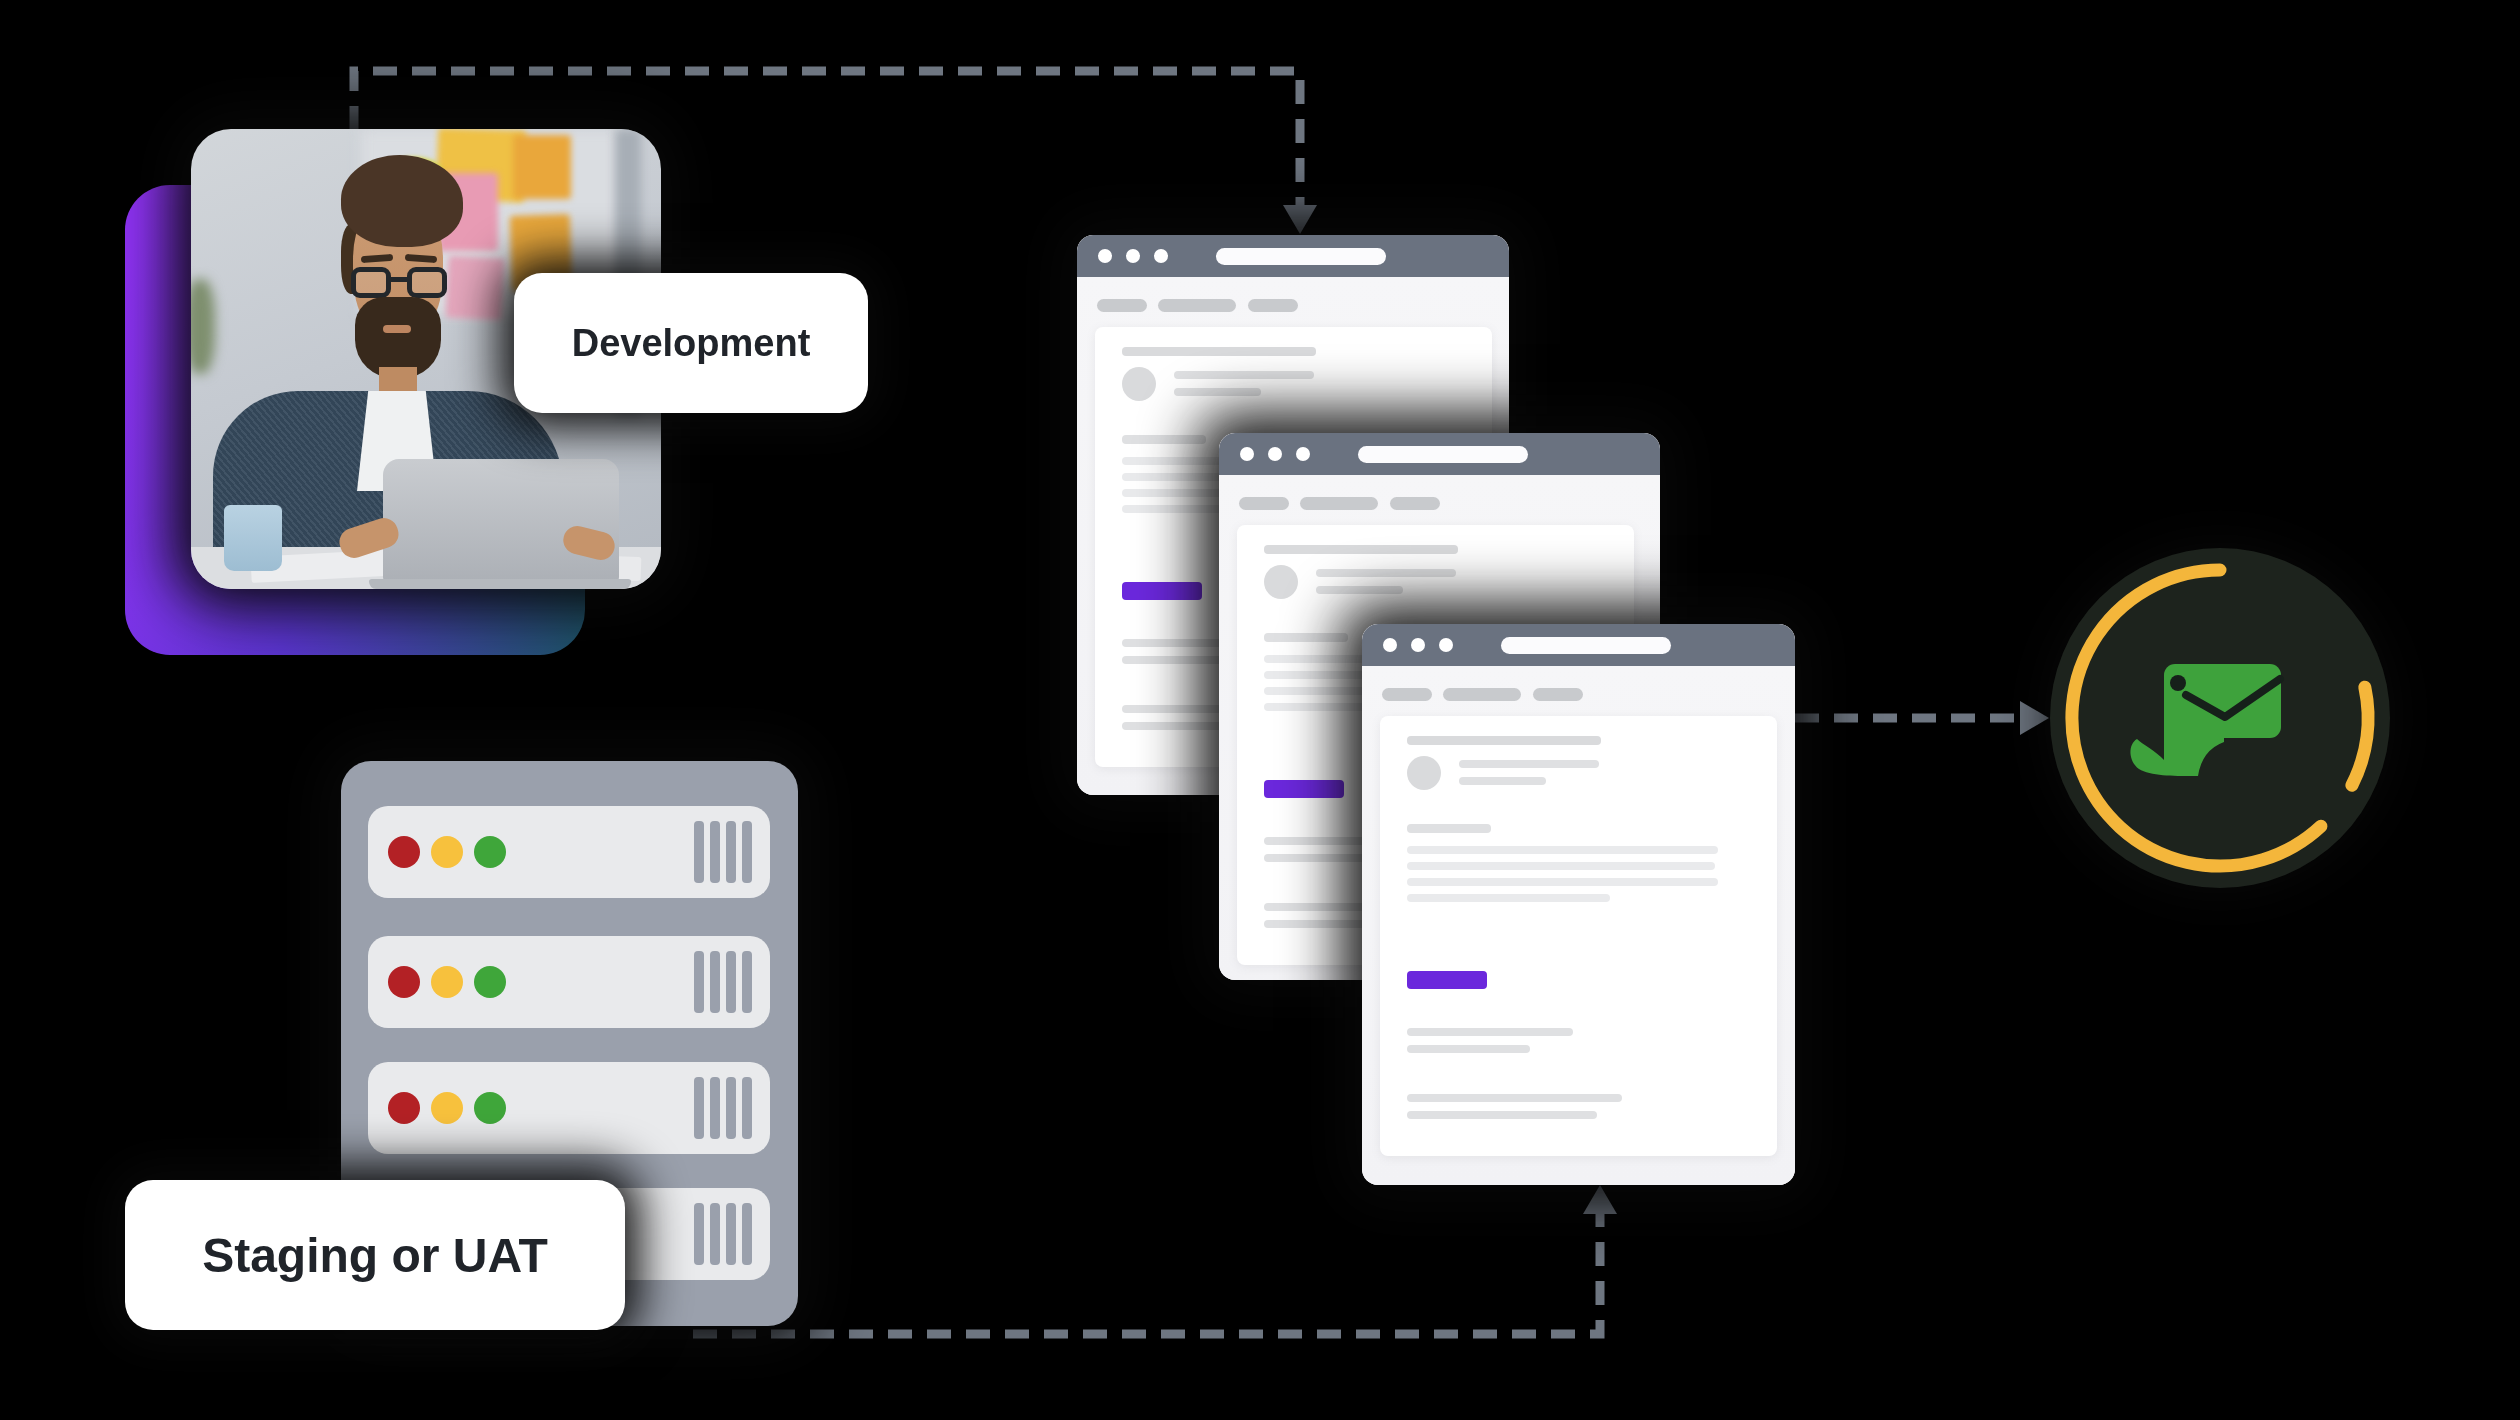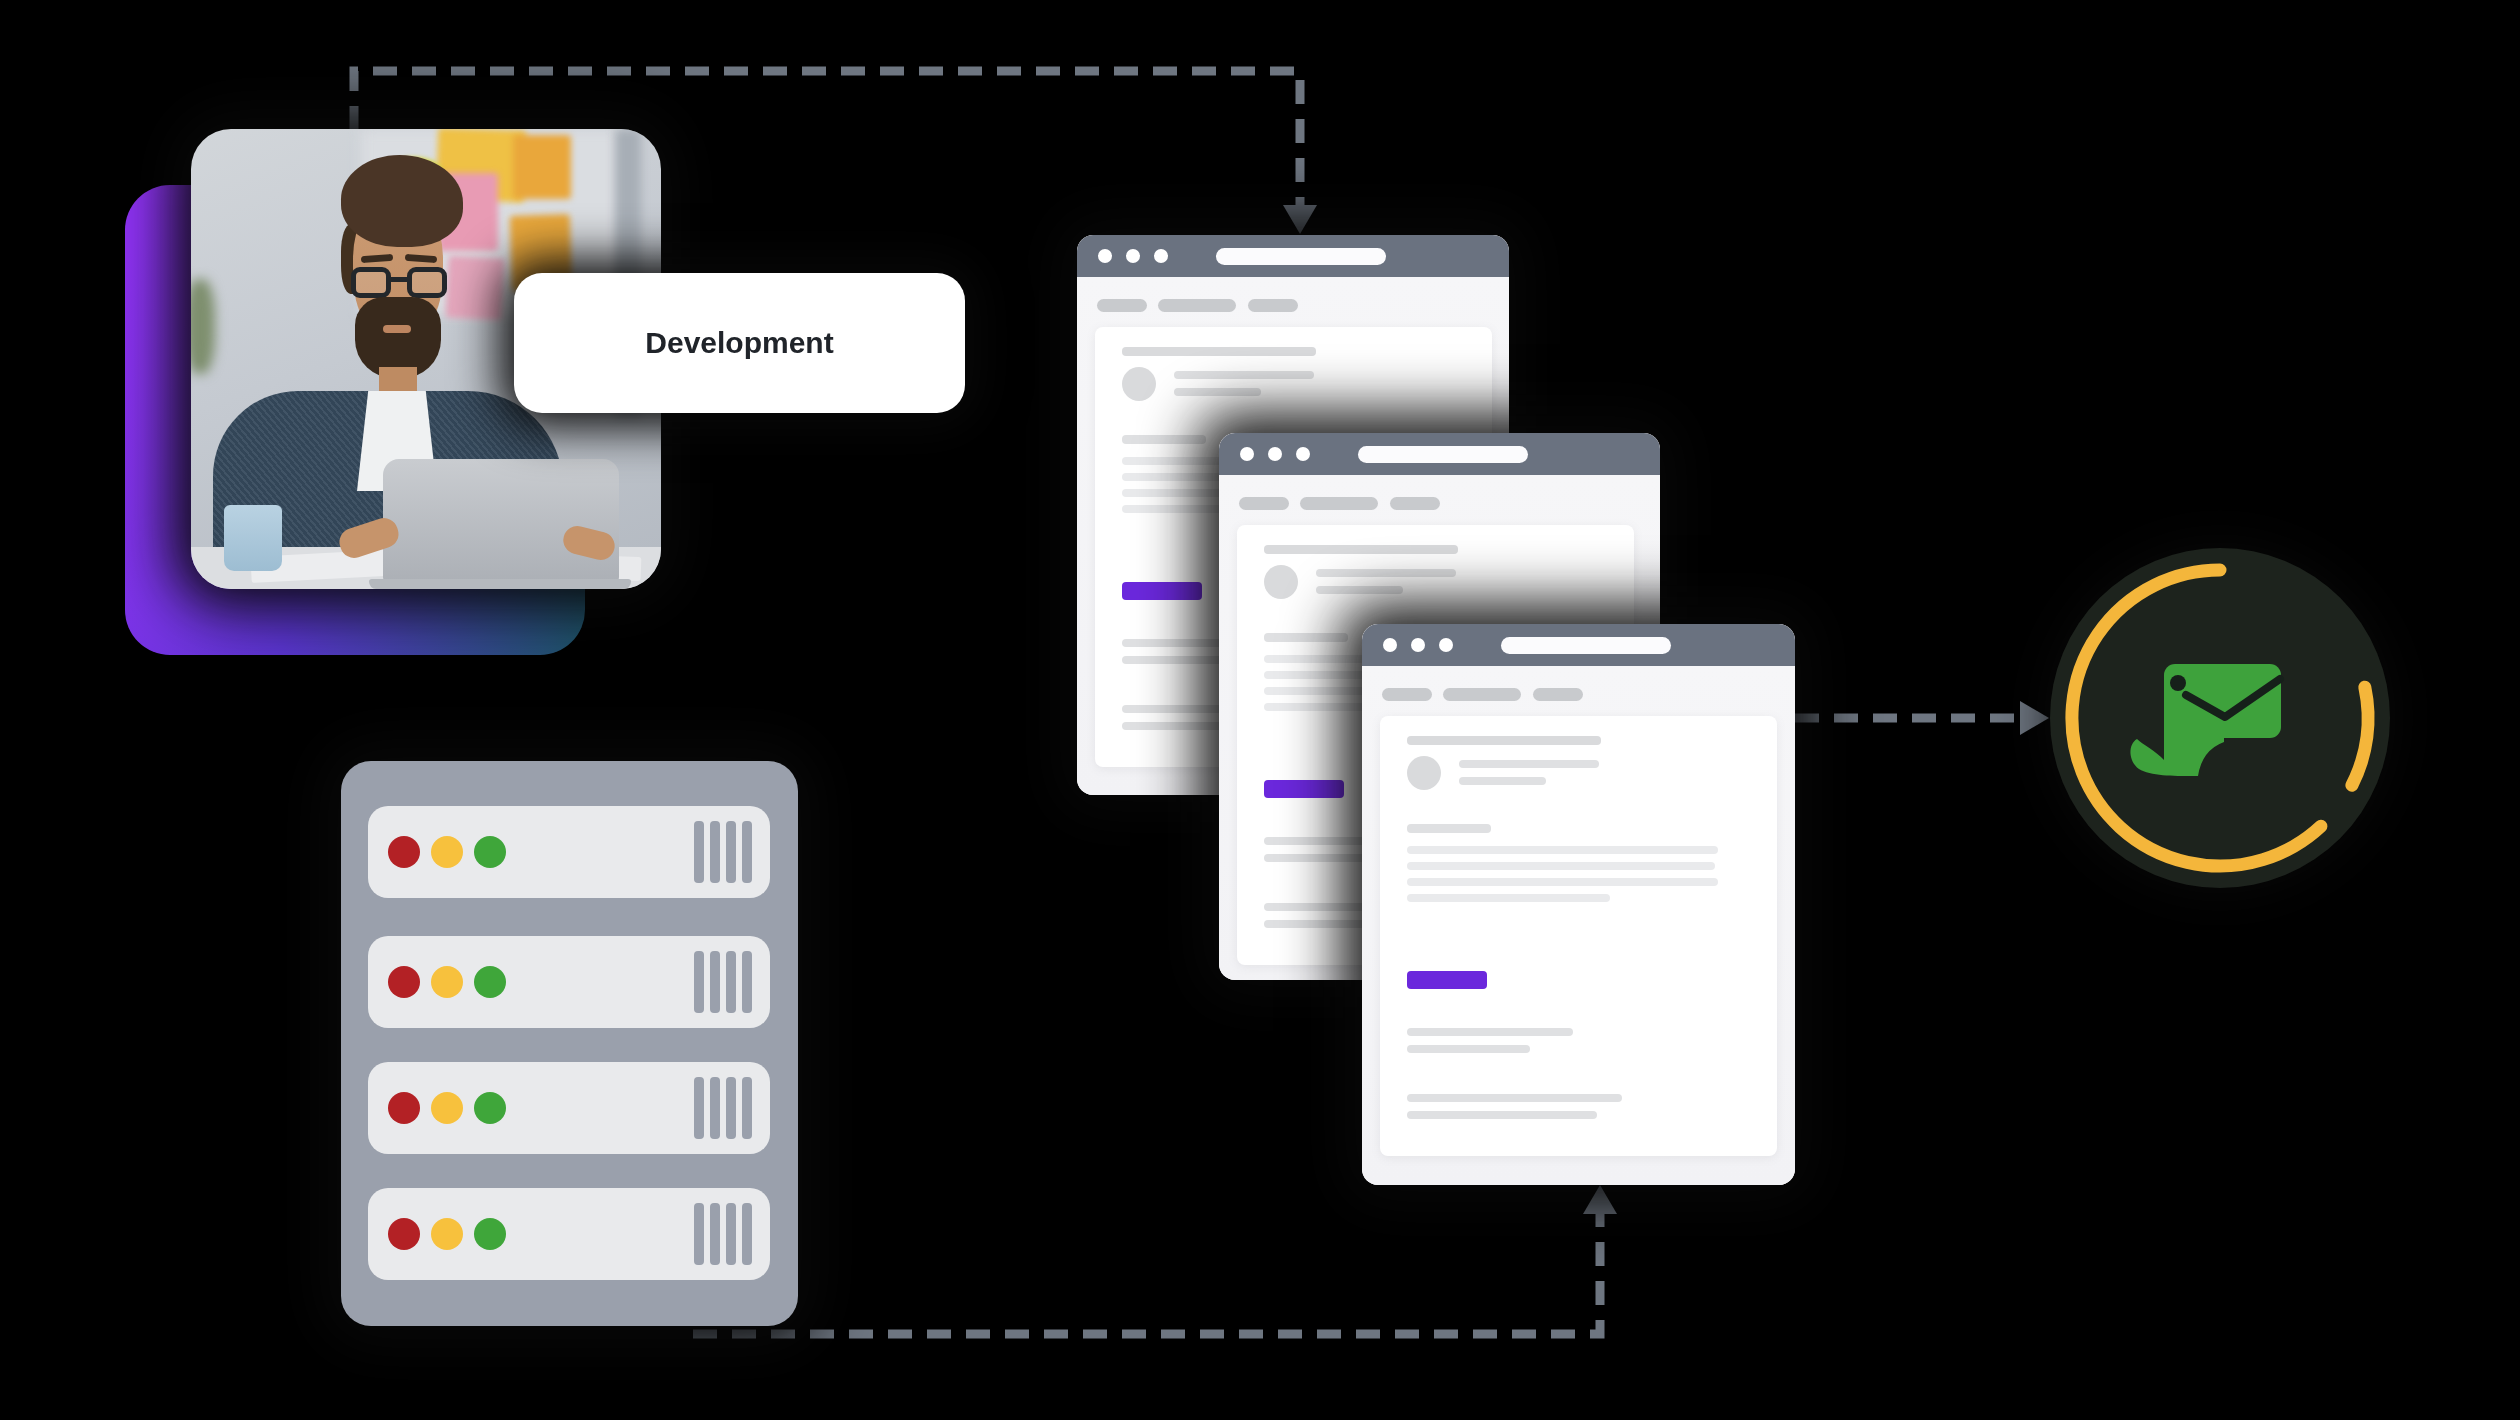--- a/index.html
+++ b/index.html
@@ -62,21 +62,21 @@
     background:linear-gradient(180deg,#C9CCD0 0%,#ACB0B6 100%)}
   .ph-laptop-base{left:178px;top:450px;width:262px;height:10px;background:#B5B9BE;border-radius:4px 4px 10px 10px}
   .ph-hand{background:#C6946B;border-radius:14px}
   .h1{left:148px;top:394px;width:60px;height:30px;transform:rotate(-18deg)}
   .h2{left:372px;top:400px;width:52px;height:28px;transform:rotate(14deg)}
   .ph-mug{left:33px;top:376px;width:58px;height:66px;background:linear-gradient(180deg,#B9D2E2,#9DBDD2);border-radius:6px 6px 10px 10px}
 
   
   .tag{position:absolute;background:var(--label_bg);border-radius:28px;display:flex;align-items:center;justify-content:center;
     color:var(--label_text);font-weight:700;z-index:40;box-shadow:0 0 45px 16px rgba(8,8,8,.95)}
-  .tag-dev{left:514px;top:273px;width:451px;height:140px;font-size:30px}
+  .tag-dev{left:514px;top:273px;width:354px;height:140px;font-size:38px}
   .tag-staging{left:125px;top:1180px;width:500px;height:150px;font-size:48px}
 
   
   .server{position:absolute;left:341px;top:761px;width:457px;height:565px;border-radius:30px;background:var(--server_body);
     z-index:12;box-shadow:0 0 55px 22px rgba(8,8,8,.95)}
   .srow{position:absolute;left:27px;width:402px;height:92px;border-radius:20px;background:var(--server_row)}
   .srow.r1{top:45px}.srow.r2{top:175px}.srow.r3{top:301px}.srow.r4{top:427px}
   .led{position:absolute;top:30px;width:32px;height:32px;border-radius:50%}
   .led-red{left:20px;background:var(--led_red)}
   .led-yellow{left:63px;background:var(--led_yellow)}
@@ -205,20 +205,23 @@
     <div class="srow r4">
   <span class="led led-red"></span>
   <span class="led led-yellow"></span>
   <span class="led led-green"></span>
   <span class="vent v1"></span>
   <span class="vent v2"></span>
   <span class="vent v3"></span>
   <span class="vent v4"></span>
 </div>
   </div>
+  <div class="tag tag-staging">
+    <span>Staging or UAT</span>
+  </div>
 
   <div class="bwin win1">
   <div class="bw-header">
     <span class="bw-dot d1"></span>
     <span class="bw-dot d2"></span>
     <span class="bw-dot d3"></span>
     <span class="bw-addr"></span>
   </div>
   <div class="bw-body">
     <span class="np np1"></span>

